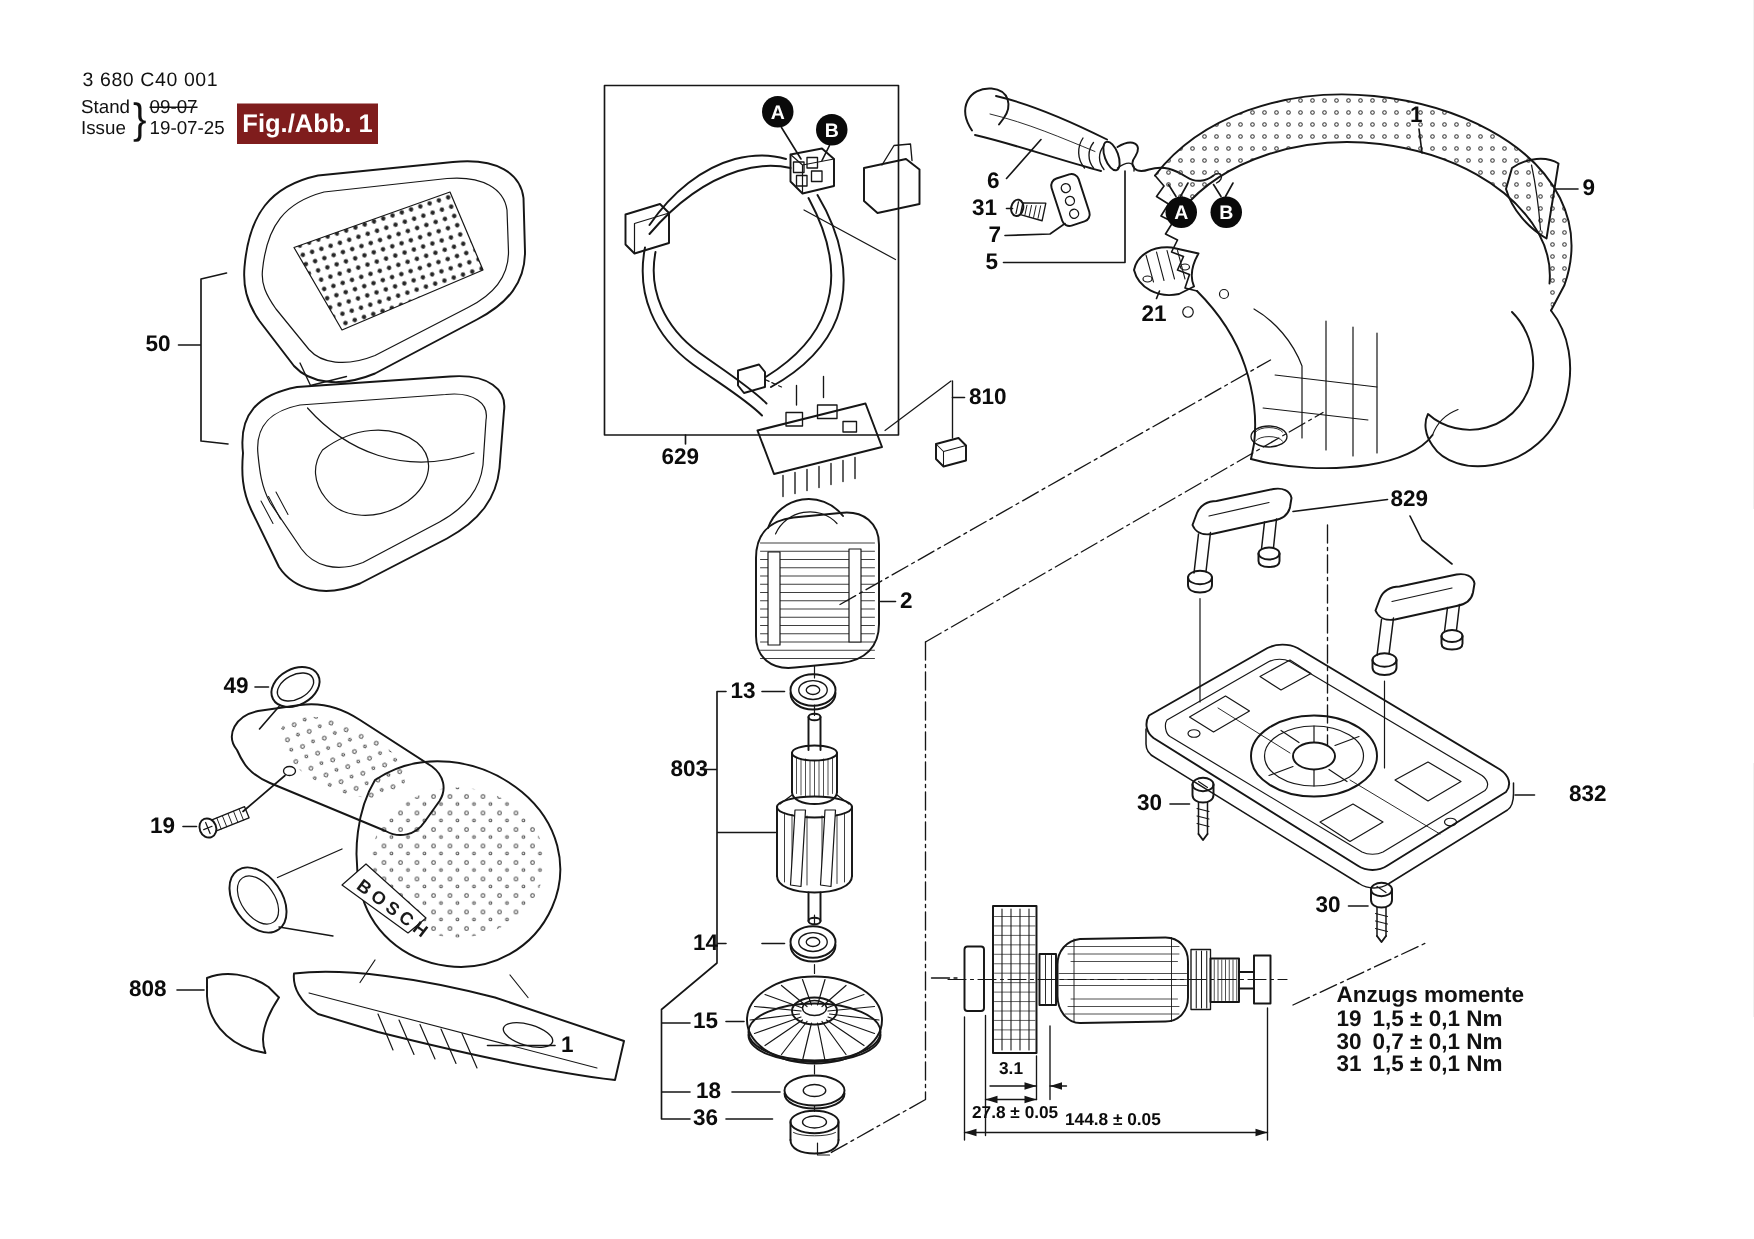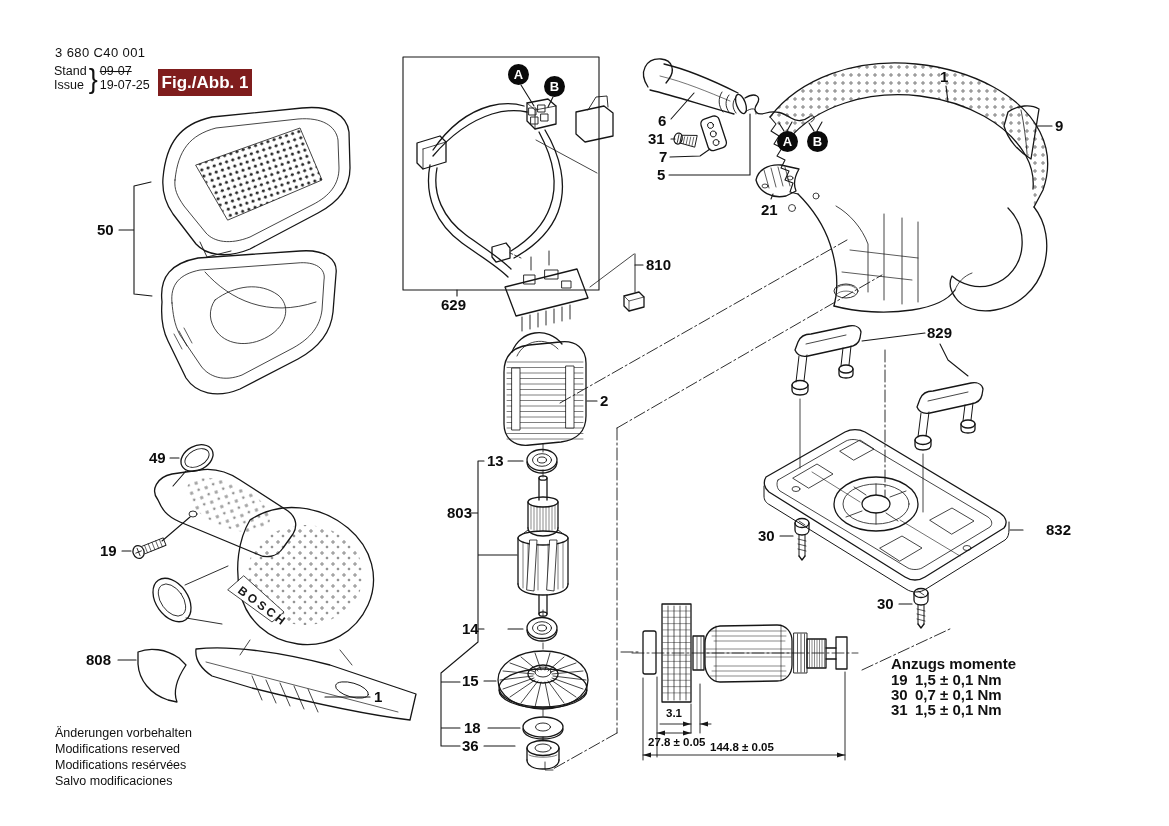--- a/index.html
+++ b/index.html
@@ -426,20 +426,14 @@
     <span class="ref">19</span><span>1,5 ± 0,1 Nm</span>
   </div>
   <div class="t-row">
     <span class="ref">30</span><span>0,7 ± 0,1 Nm</span>
   </div>
   <div class="t-row">
     <span class="ref">31</span><span>1,5 ± 0,1 Nm</span>
   </div>
 </div>
 
-<div class="footer">
-  <div>Änderungen vorbehalten</div>
-  <div>Modifications reserved</div>
-  <div>Modifications resérvées</div>
-  <div>Salvo modificaciones</div>
+
 </div>
 
-</div>
-
 </body></html>

